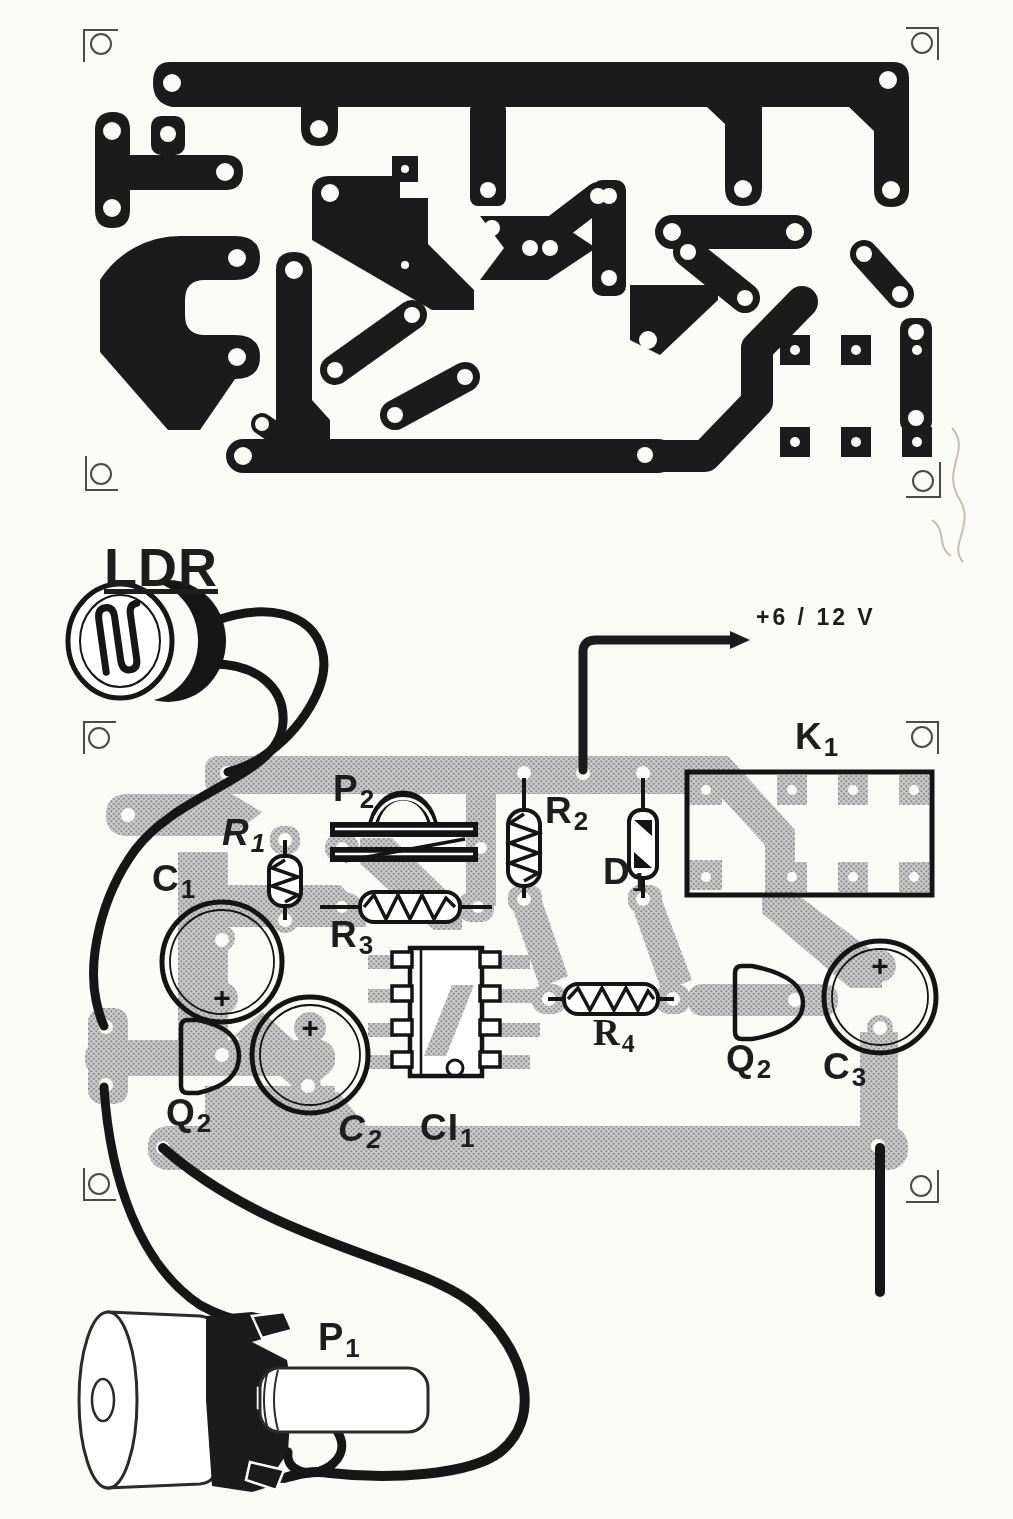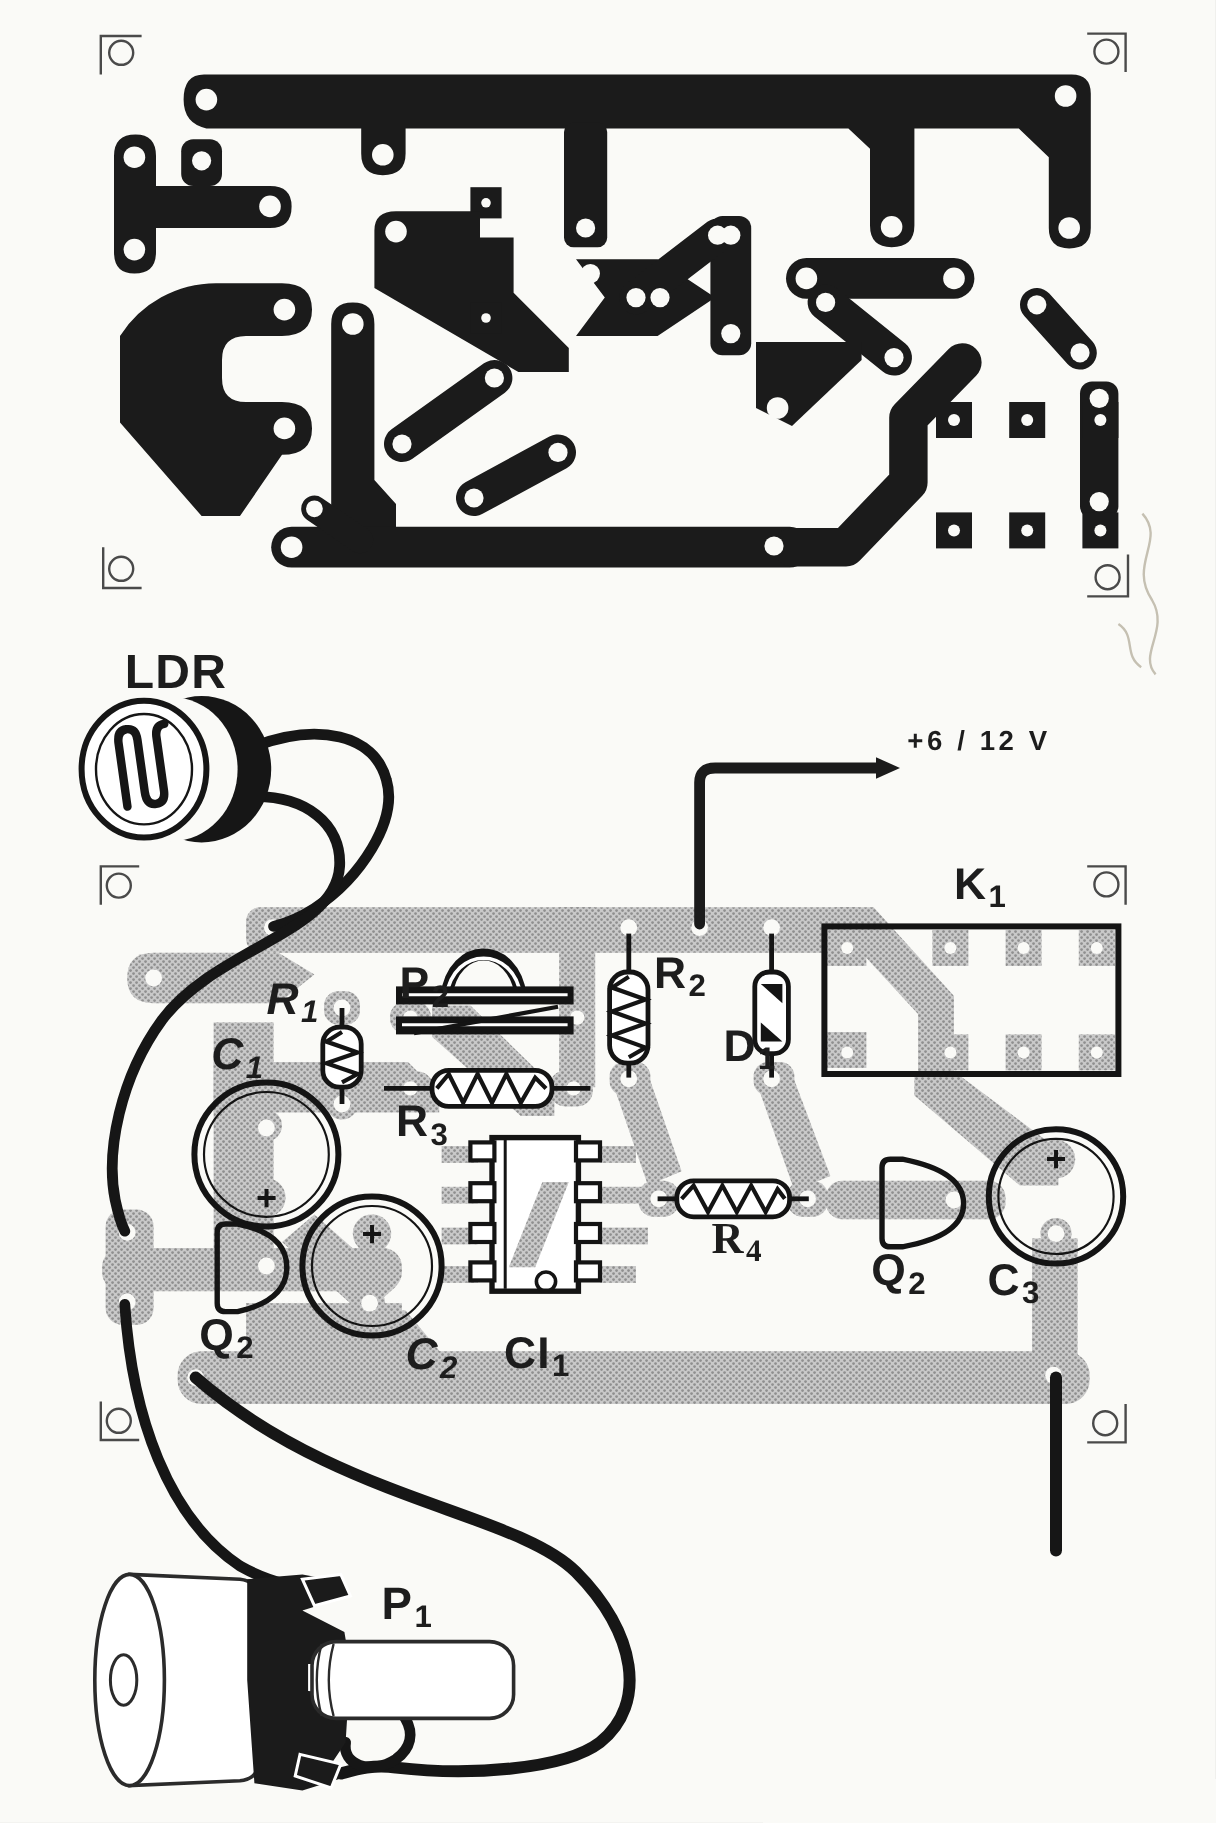--- a/index.html
+++ b/index.html
@@ -365,28 +365,28 @@
         <path d="M258,1388 L292,1390 L290,1410 L258,1408 Z"></path>
         <path d="M250,1462 L284,1470 L276,1490 L246,1480 Z"></path>
       </g>
       <rect x="260" y="1368" width="168" height="64" rx="20" fill="#ffffff" stroke="#2b2b2b" stroke-width="3"></rect>
       <path d="M268,1370 Q260,1400 268,1430" fill="none" stroke="#2b2b2b" stroke-width="2"></path>
       <path d="M278,1370 Q270,1400 278,1430" fill="none" stroke="#2b2b2b" stroke-width="2"></path>
     </g>
   </g>
 </svg>
 
-<div class="lbl" style="left:104px;top:540px;font-size:40px;"><span>LDR</span></div>
+<div class="lbl" style="left:104px;top:540px;font-size:54px;text-decoration:underline;"><span>LDR</span></div>
 <div class="lbl small" style="left:756px;top:606px;letter-spacing:3px;"><span>+6 / 12 V</span></div>
 <div class="lbl" style="left:795px;top:718px;"><span>K</span><span class="sub">1</span></div>
-<div class="lbl" style="left:333px;top:770px;margin-top:31px;"><span>P</span><span class="sub">2</span></div>
+<div class="lbl" style="left:333px;top:770px;"><span>P</span><span class="sub">2</span></div>
 <div class="lbl" style="left:222px;top:814px;font-style:italic;"><span>R</span><span class="sub">1</span></div>
 <div class="lbl" style="left:545px;top:792px;text-align:center;"><span>R</span><span class="sub">2</span></div>
 <div class="lbl" style="left:603px;top:853px;"><span>D</span><span class="sub">1</span></div>
-<div class="lbl" style="left:176px;top:860px;font-style:italic;"><span>C</span><span class="sub">1</span></div>
+<div class="lbl" style="left:152px;top:860px;"><span>C</span><span class="sub">1</span></div>
 <div class="lbl" style="left:330px;top:916px;"><span>R</span><span class="sub">3</span></div>
 <div class="lbl" style="left:420px;top:1109px;"><span>CI</span><span class="sub">1</span></div>
 <div class="lbl" style="left:593px;top:1014px;font-family:Liberation Serif, serif;"><span>R</span><span class="sub">4</span></div>
 <div class="lbl" style="left:166px;top:1094px;"><span>Q</span><span class="sub">2</span></div>
 <div class="lbl" style="left:338px;top:1110px;font-style:italic;"><span>C</span><span class="sub">2</span></div>
 <div class="lbl" style="left:726px;top:1040px;"><span>Q</span><span class="sub">2</span></div>
 <div class="lbl" style="left:823px;top:1048px;"><span>C</span><span class="sub">3</span></div>
 <div class="lbl" style="left:318px;top:1318px;font-size:38px;"><span>P</span><span class="sub">1</span></div>
 </div>
 

